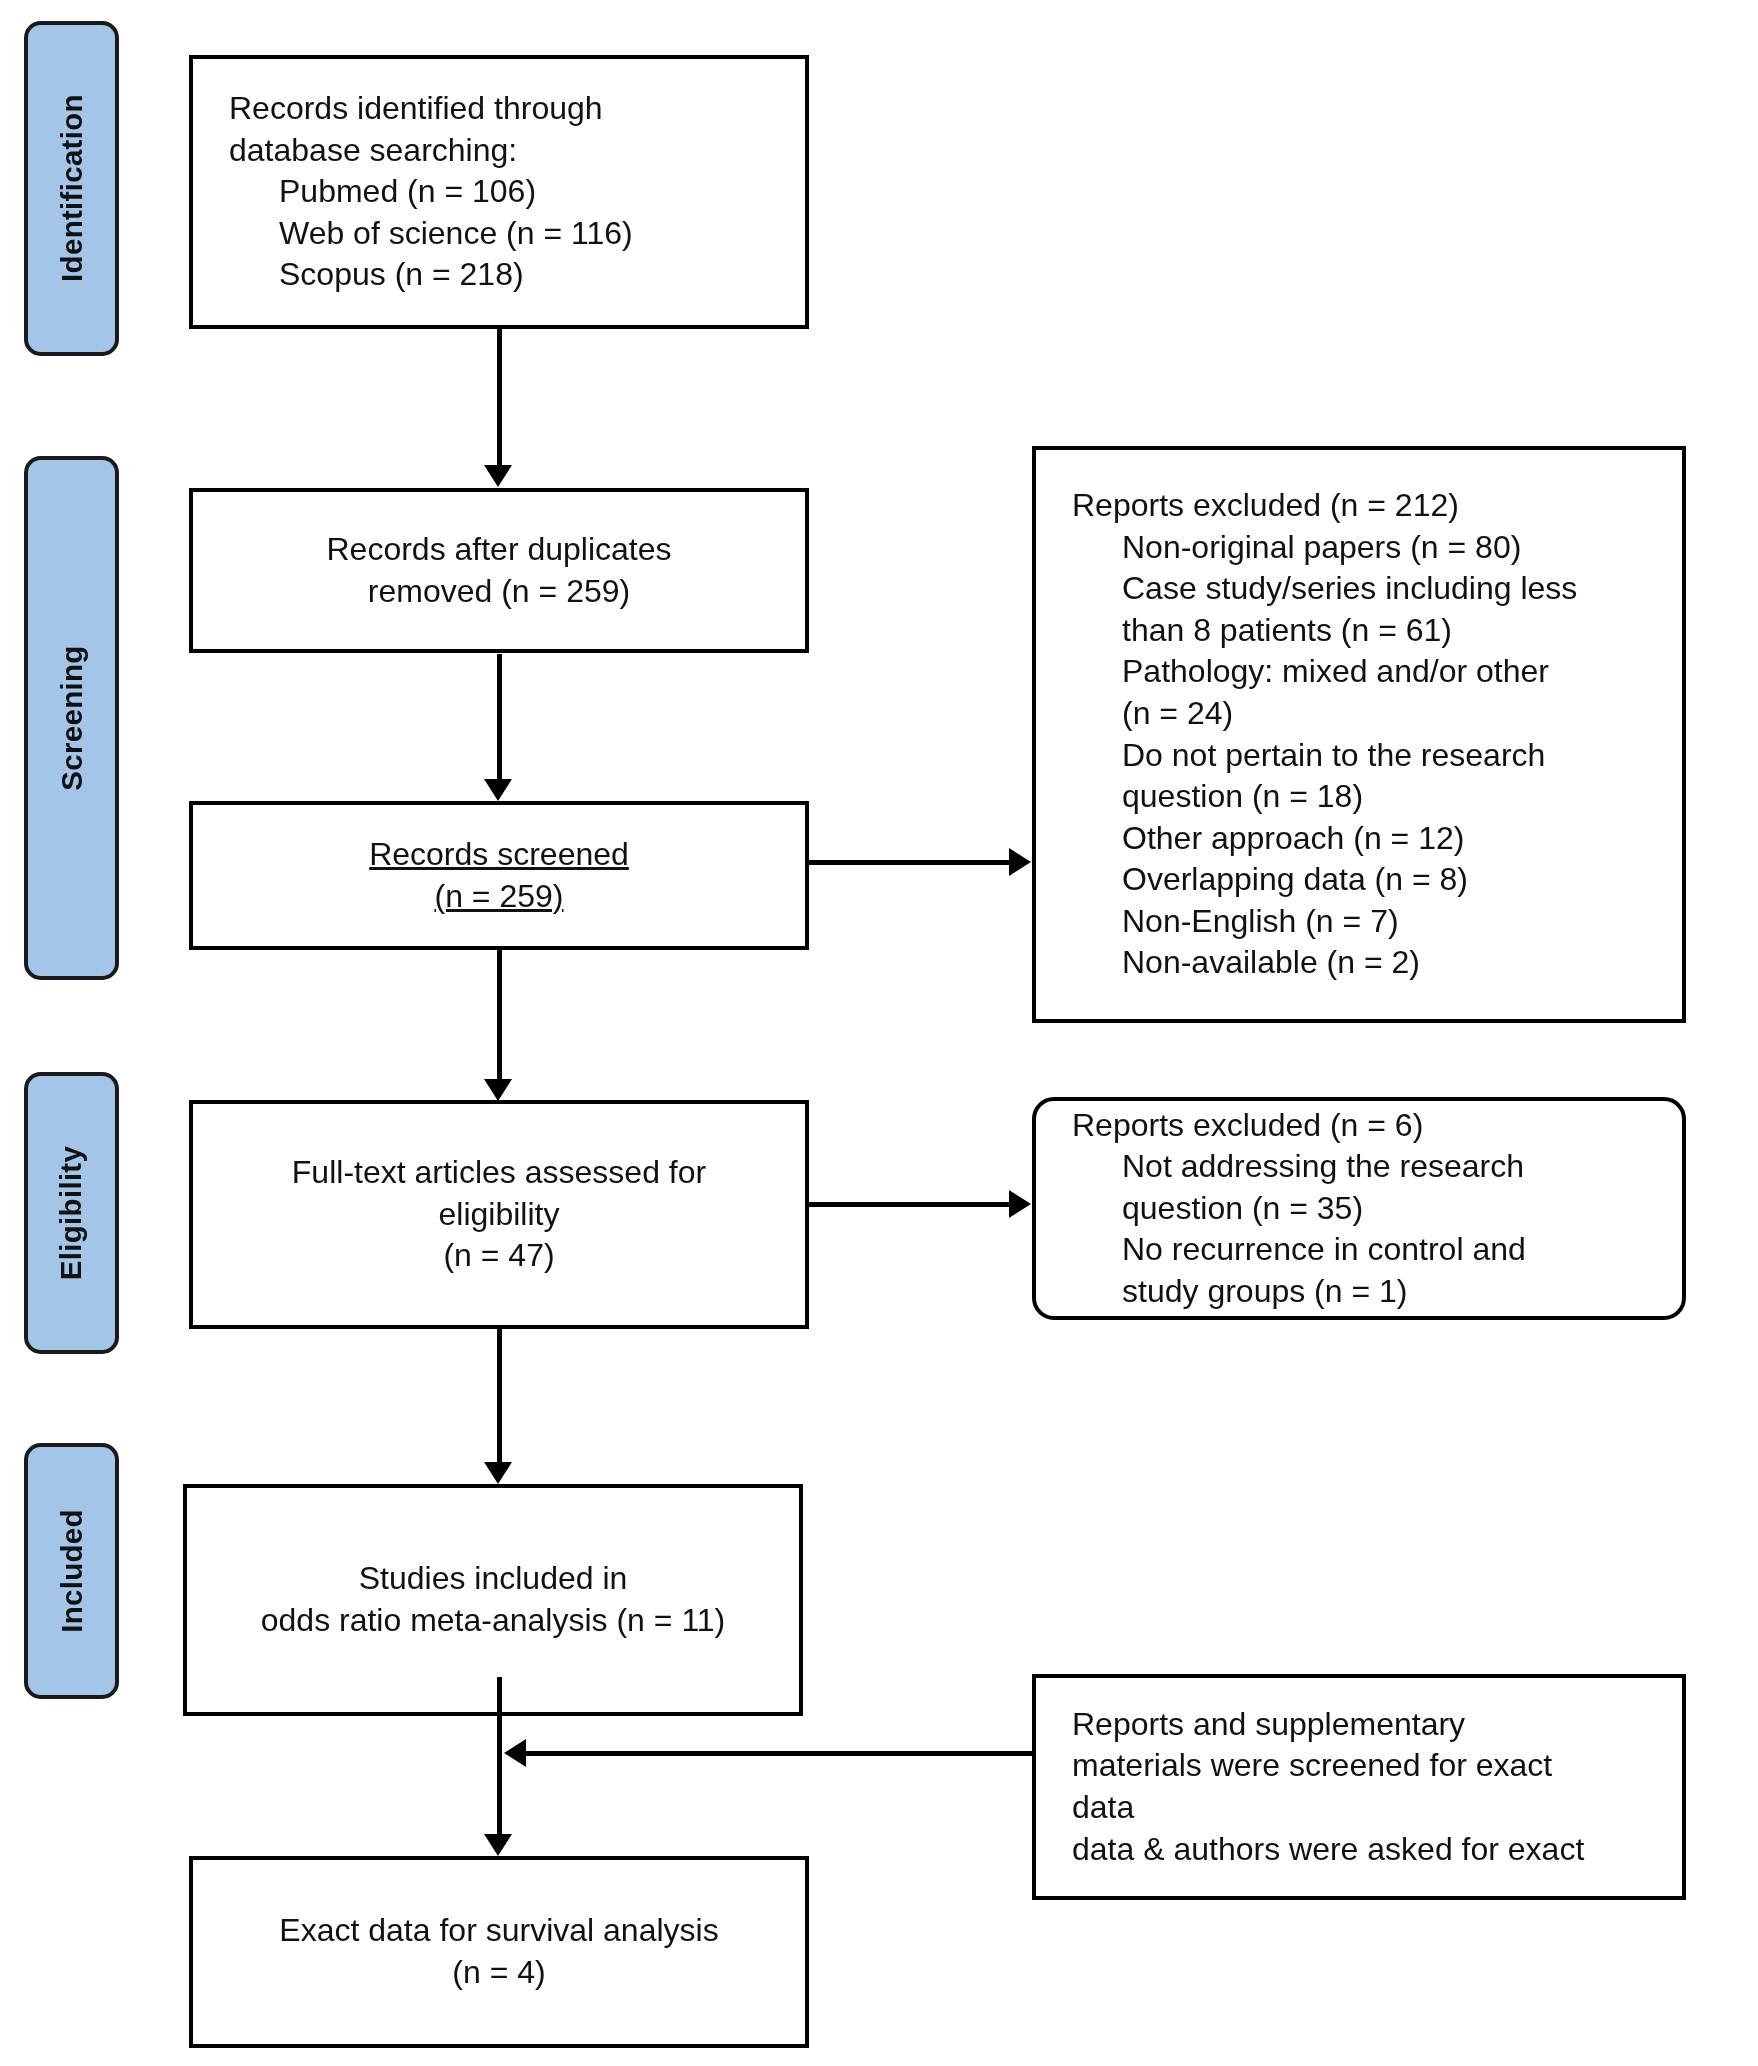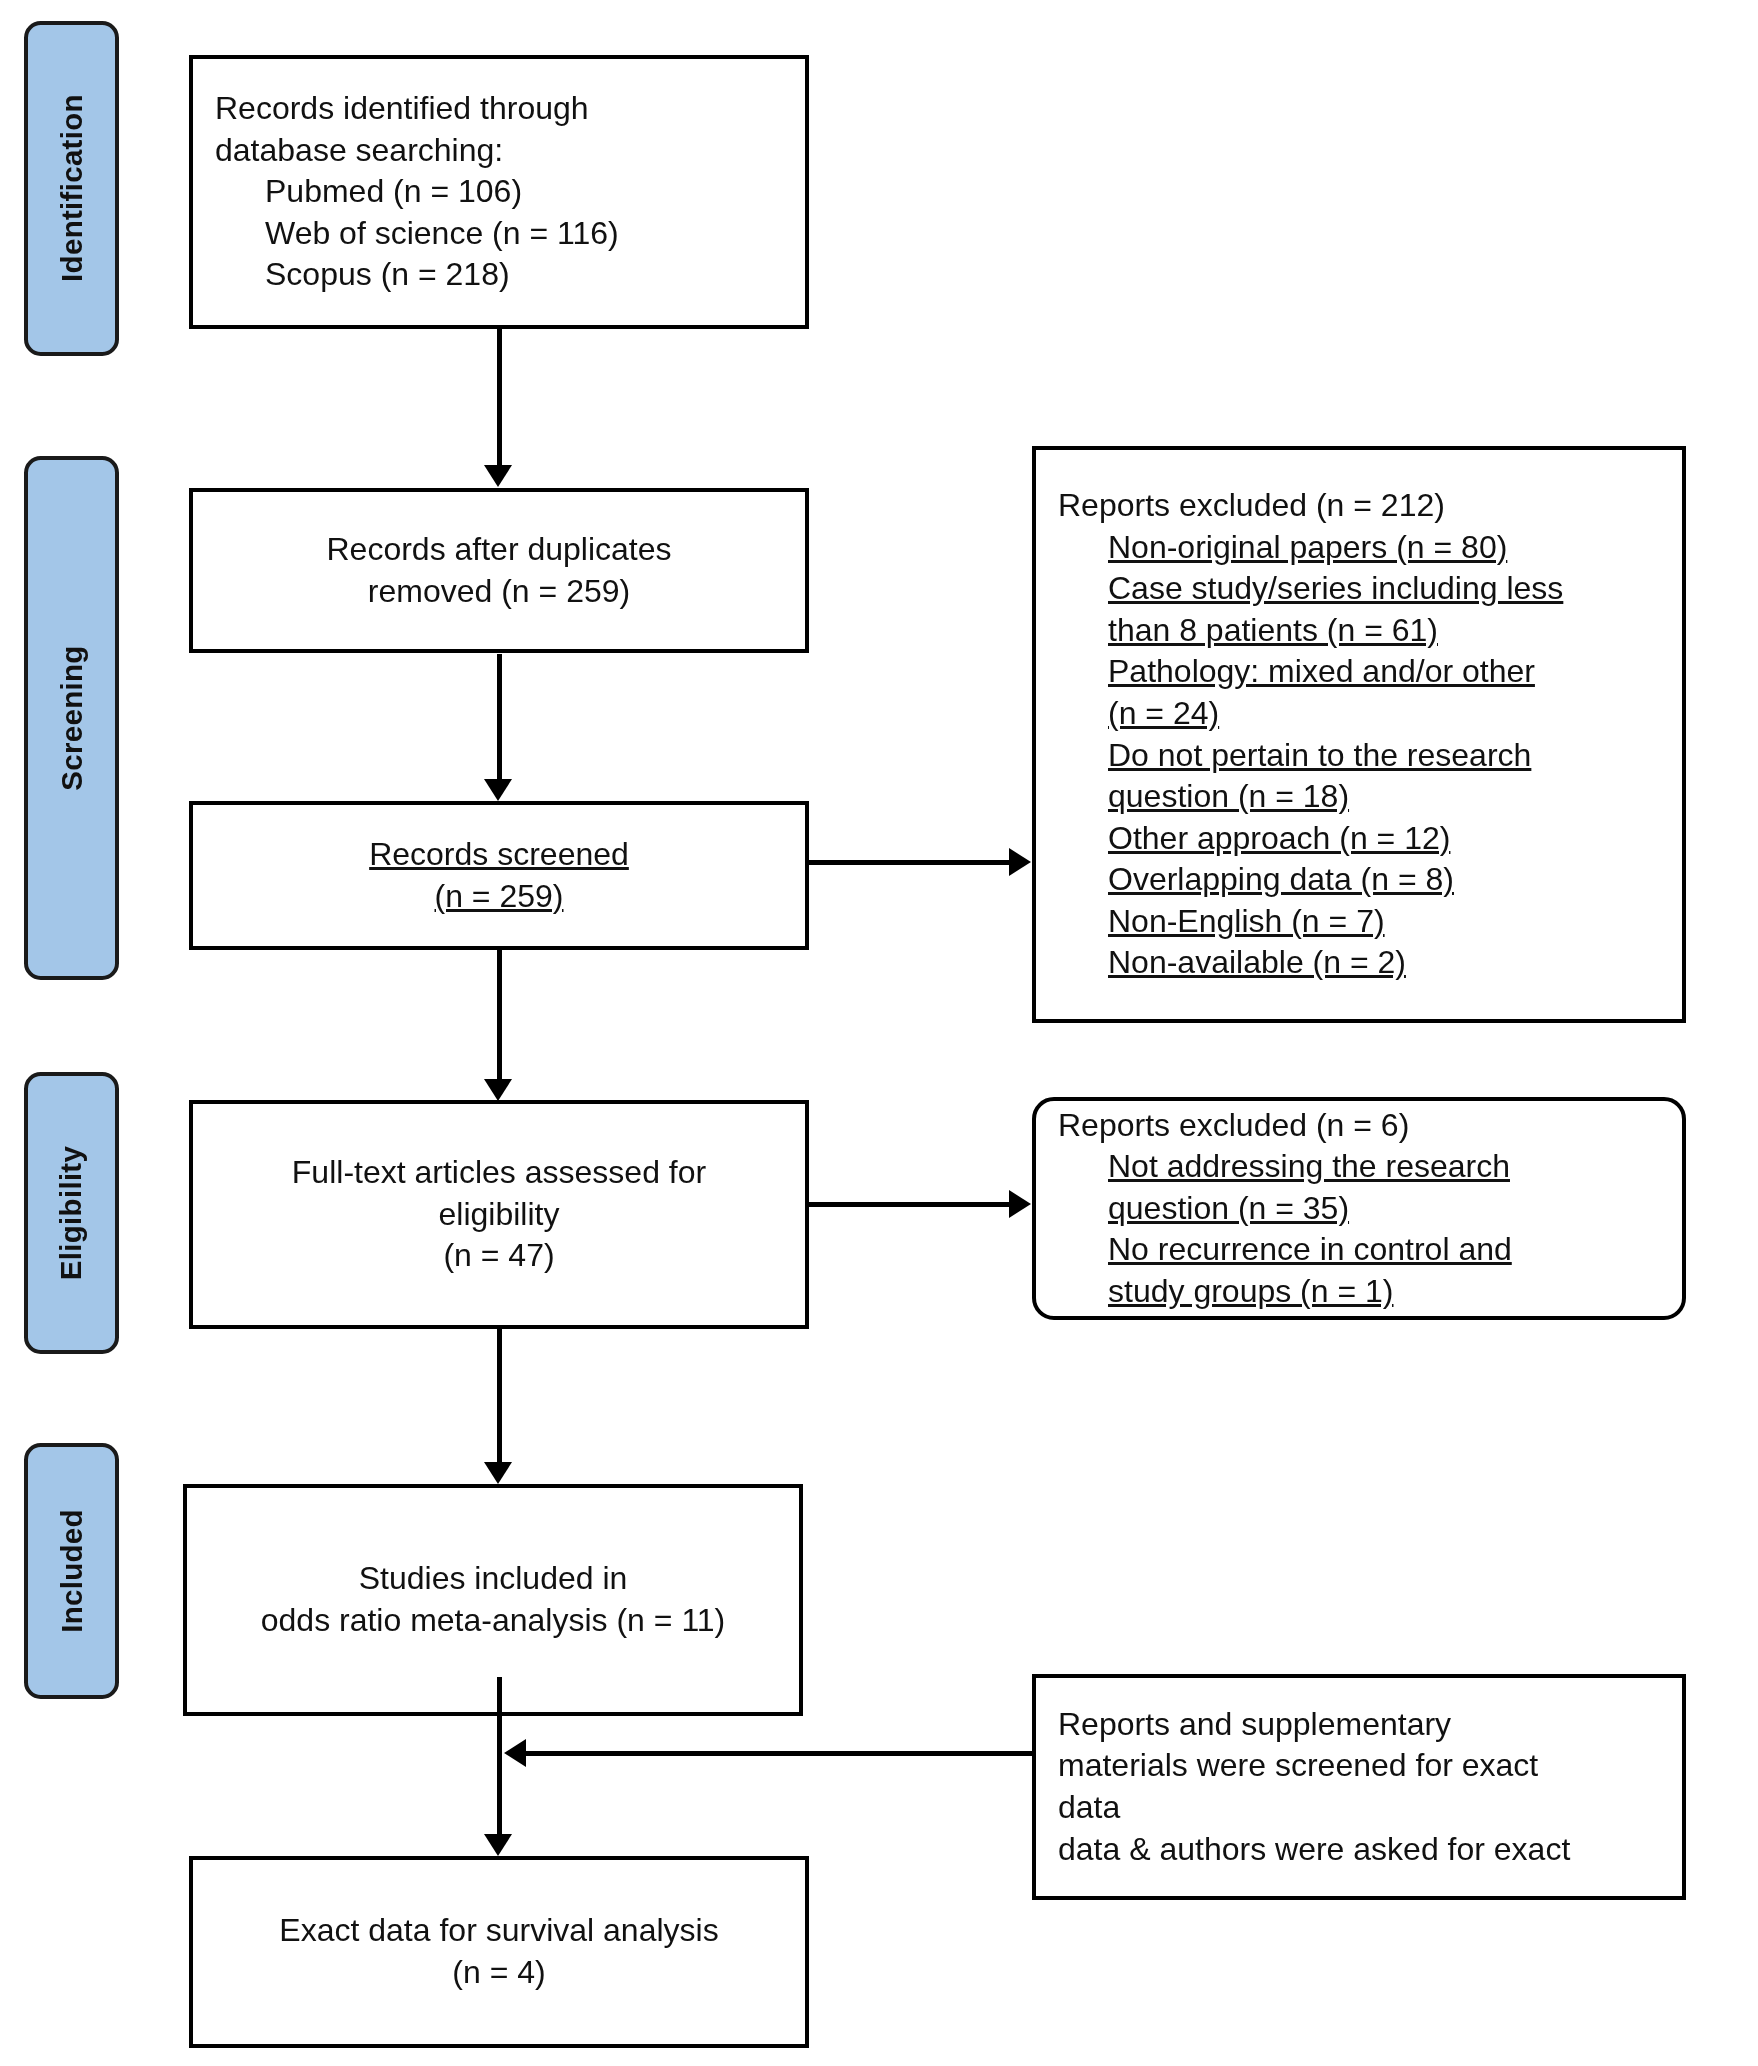--- a/index.html
+++ b/index.html
@@ -32,23 +32,23 @@
     box-sizing:border-box;
     display:flex;
     flex-direction:column;
     justify-content:center;
     color:#111;
     font-size:32px;
     line-height:1.30;
   }
   .box.center{align-items:center;text-align:center;}
   .box.left{align-items:flex-start;text-align:left;}
-  .box .pad{padding:0 22px;width:100%;box-sizing:border-box;}
+  .box .pad{padding:0 36px;width:100%;box-sizing:border-box;}
   .ind{display:block;padding-left:50px;}
-  .hang{display:block;padding-left:50px;text-decoration:underline;}
+  .hang{display:block;padding-left:50px;}
   .line{display:block;}
 
   
   .vline{position:absolute;background:#000;width:4.5px;}
   .hline{position:absolute;background:#000;height:4.5px;}
   .arrow-d{position:absolute;width:0;height:0;
      border-left:14px solid transparent;border-right:14px solid transparent;
      border-top:22px solid #000;}
   .arrow-r{position:absolute;width:0;height:0;
      border-top:14px solid transparent;border-bottom:14px solid transparent;

